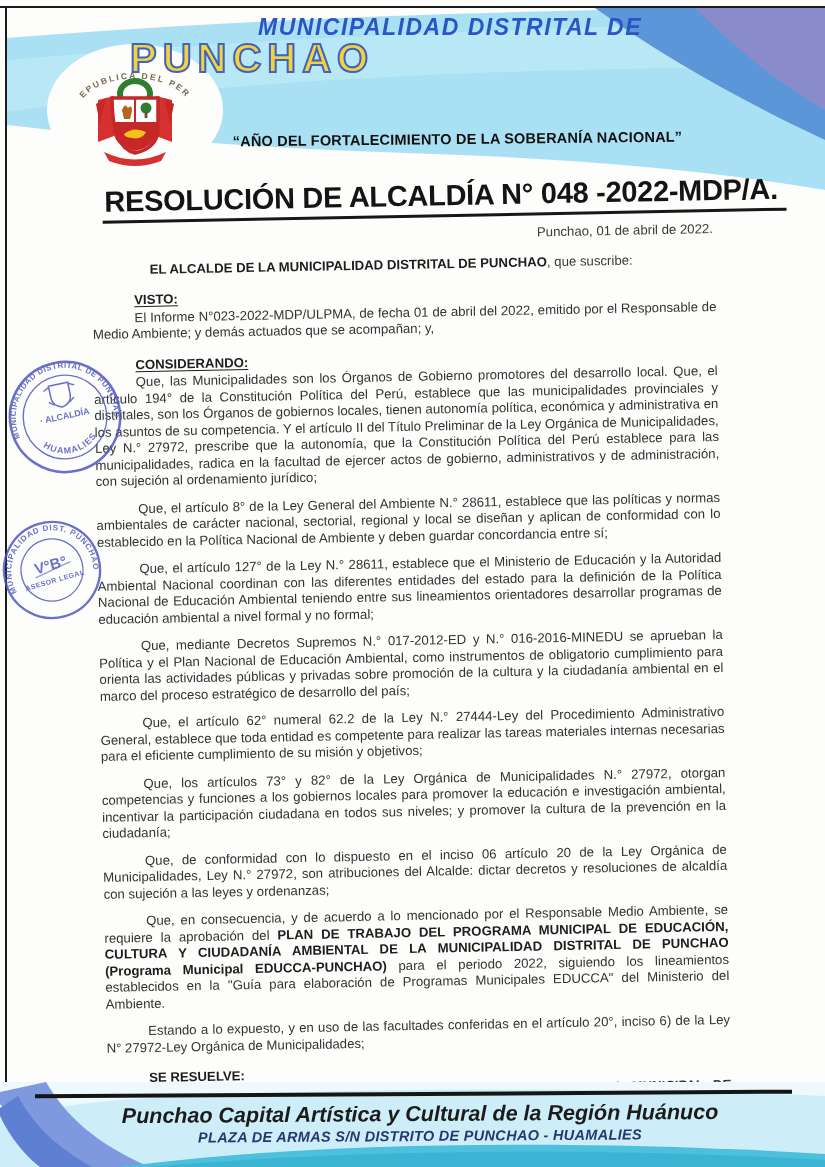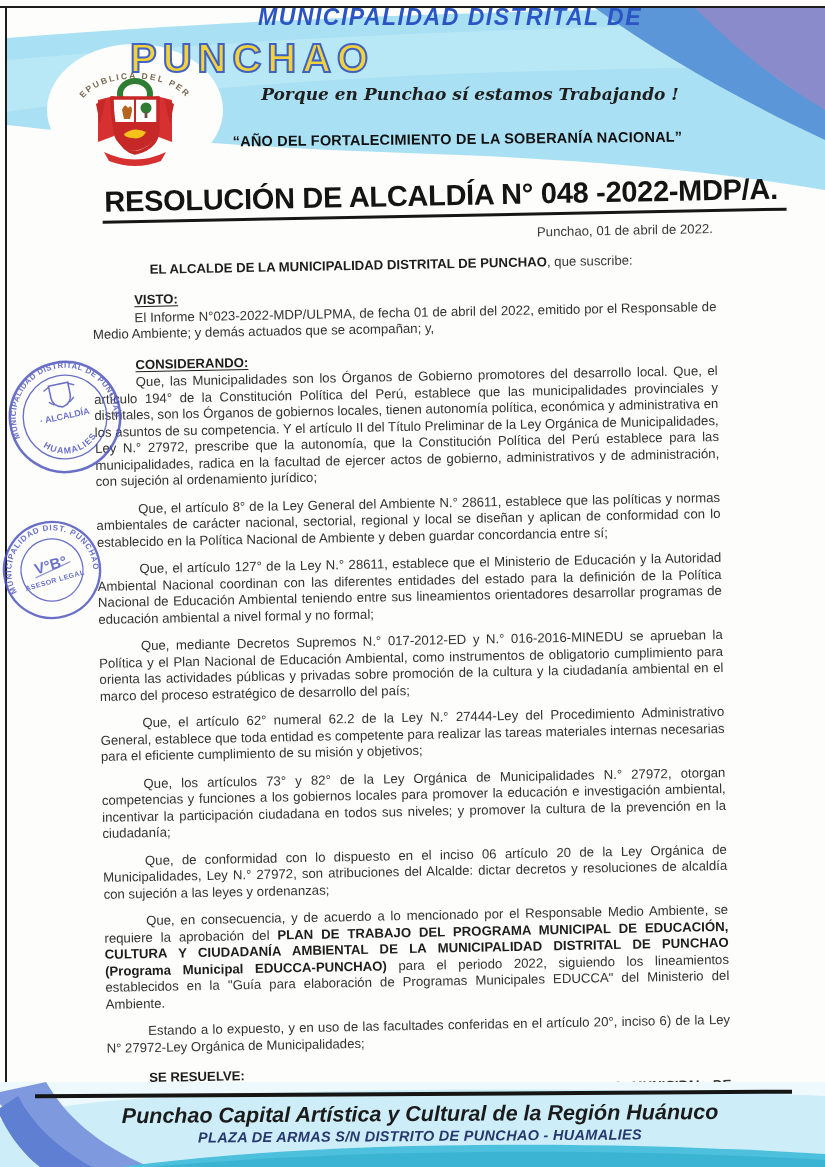--- a/index.html
+++ b/index.html
@@ -7,21 +7,21 @@
   .page{
     position:relative; width:825px; height:1167px; overflow:hidden;
     background:#fdfdfb; font-family:"Liberation Sans", sans-serif;
   }
   
   .edge-top{ position:absolute; top:6px; left:0; width:825px; height:2px; background:#1c1c1c; }
   .edge-left{ position:absolute; top:6px; left:5px; width:2px; height:1155px; background:#1c1c1c; }
 
   
   .band-svg{ position:absolute; top:8px; left:7px; }
-  .hdr-org{ position:absolute; top:4px; left:130px; width:640px; text-align:center;
+  .hdr-org{ position:absolute; top:14px; left:130px; width:640px; text-align:center;
     font-style:italic; font-weight:bold; font-size:23px; letter-spacing:1.5px; color:#2b55c4; }
   .hdr-name{ position:absolute; top:36px; left:130px; width:640px; 
     font-weight:bold; font-size:40px; letter-spacing:6px; color:#f3d23a;
     -webkit-text-stroke:2px #3f62c4; text-shadow:0 0 1px #3f62c4; }
   .hdr-slogan{ position:absolute; top:84px; left:150px; width:640px; text-align:center;
     font-family:"DejaVu Serif", serif; font-style:italic; font-weight:bold;
     font-size:17px; color:#1e1e1e; }
   .hdr-motto{ position:absolute; top:131px; left:105px; width:705px; text-align:center;
     font-weight:bold; font-size:14.5px; color:#101010; letter-spacing:.2px;
     transform:rotate(-.6deg); }
@@ -74,21 +74,20 @@
   <svg class="band-svg" width="818" height="210" viewBox="0 0 818 210">
     <path d="M0,30 C250,10 480,4 690,0 L818,0 L818,182 C690,160 555,150 400,145 C250,140 95,128 0,117 Z" fill="#a9e0f3"></path>
     <path d="M0,52 C250,30 480,22 700,16 L818,14 L818,60 C640,58 420,64 240,78 C140,86 50,96 0,104 Z" fill="#c4ecf8" opacity=".55"></path>
     <path d="M588,0 L690,0 C728,38 766,72 818,100 L818,132 C740,96 655,48 588,0 Z" fill="#5b96d8"></path>
     <path d="M688,0 L818,0 L818,102 C764,70 724,36 688,0 Z" fill="#8a8bcb"></path>
     <ellipse cx="128" cy="102" rx="88" ry="66" fill="#fdfdfb"></ellipse>
   </svg>
 
   <div class="hdr-org">MUNICIPALIDAD DISTRITAL DE</div>
   <div class="hdr-name">PUNCHAO</div>
-  <div class="hdr-slogan">Porque en Punchao sí estamos Trabajando !</div>
   <div class="hdr-motto">“AÑO DEL FORTALECIMIENTO DE LA SOBERANÍA NACIONAL”</div>
 
   <svg class="coat" width="158" height="120" viewBox="0 0 158 120">
     <defs>
         <path id="arcPeru" d="M26,46 A57,34 0 0 1 132,46"></path>
       </defs>
     <text font-size="8.5" letter-spacing="2" fill="#7a6a52" font-weight="bold">
       <textPath href="#arcPeru" startOffset="50%" text-anchor="middle">REPUBLICA DEL PERU</textPath>
     </text>
     <ellipse cx="79" cy="40" rx="15" ry="13" fill="none" stroke="#2e7d32" stroke-width="6"></ellipse>

